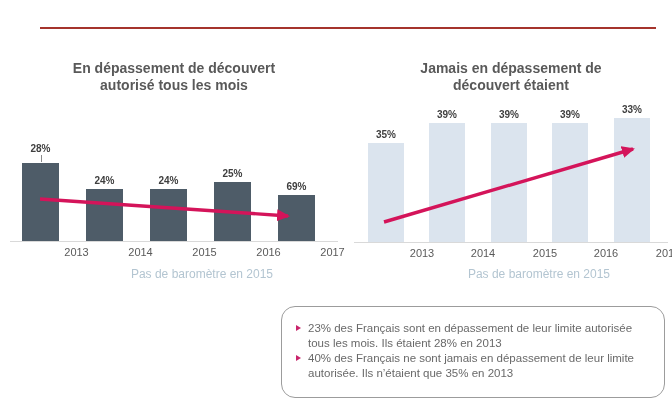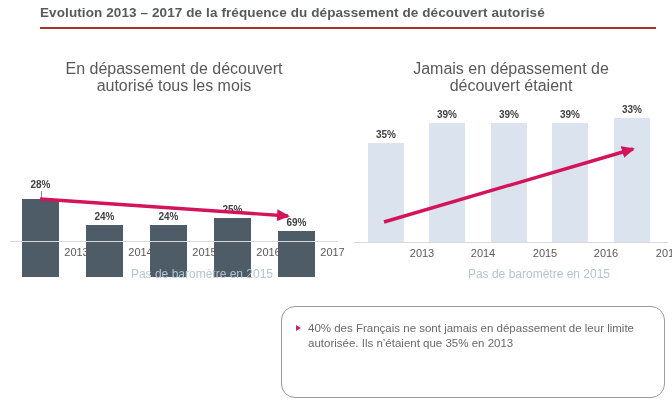--- a/index.html
+++ b/index.html
@@ -6,27 +6,27 @@
   body{width:672px;height:404px;font-family:"Liberation Sans",sans-serif;}
   .slide{position:relative;width:672px;height:404px;background:#ffffff;overflow:hidden;}
 
   .page-title{position:absolute;left:40px;top:5px;width:616px;margin:0;
     font-size:13.5px;font-weight:bold;color:#58595b;letter-spacing:0.1px;}
   .title-rule{position:absolute;left:40px;top:27px;width:616px;height:2px;background:#a5342c;}
 
   .chart{position:absolute;top:55px;}
   .chart-left{left:8px;width:332px;height:235px;}
   .chart-right{left:350px;width:322px;height:235px;}
-  .chart-title{margin:5px auto 5px auto;font-size:16px;font-weight:normal;color:#595959;
+  .chart-title{margin:5px auto 5px auto;font-size:14px;font-weight:bold;color:#595959;
     text-align:center;line-height:17px;}
   .chart-left .chart-title{width:250px;}
   .chart-right .chart-title{width:235px;}
 
   .plot{position:absolute;left:0;}
-  .chart-left .plot{top:95px;width:332px;height:91px;margin-top:36px;}
+  .chart-left .plot{top:95px;width:332px;height:91px;}
   .chart-right .plot{top:63px;width:322px;height:124px;}
 
   .bar{position:absolute;bottom:0;}
   .val-label{position:absolute;transform:translateX(-50%);font-size:10px;font-weight:bold;
     color:#3f3f3f;white-space:nowrap;text-align:center;}
   .leader{position:absolute;width:1px;background:#8a8a8a;}
 
   .baseline{position:absolute;height:1px;background:#d9d9d9;}
   .chart-left .baseline{left:2px;top:186px;width:328px;}
   .chart-right .baseline{left:4px;top:187px;width:314px;}
@@ -46,21 +46,20 @@
   .bullet-row{display:flex;align-items:flex-start;font-size:11.5px;line-height:14.5px;
     color:#696969;margin-bottom:1px;}
   .tri{flex:0 0 auto;width:0;height:0;border-left:5px solid #c9246b;
     border-top:3.5px solid transparent;border-bottom:3.5px solid transparent;margin:4px 7px 0 1px;}
 </style>
 </head>
 <body>
 
 <div class="slide">
 
-  <h1 class="page-title">Evolution 2013 – 2017 de la fréquence du dépassement de découvert autorisé</h1>
   <div class="title-rule" style="background: rgb(165, 52, 44);"></div>
 
   <section class="chart chart-left">
     <h2 class="chart-title">En dépassement de découvert autorisé tous les mois</h2>
     <div class="plot" id="plot-0">
         <div class="bar" style="left: 14px; width: 37px; height: 78px; background: rgb(78, 92, 104);"></div>
         <div class="leader" style="left: 32.5px; bottom: 79px; height: 7px;"></div>
         <div class="val-label" style="left: 32.5px; bottom: 87px;">28%</div>
         <div class="bar" style="left: 78px; width: 37px; height: 52px; background: rgb(78, 92, 104);"></div>
         <div class="val-label" style="left: 96.5px; bottom: 55px;">24%</div>
@@ -116,17 +115,21 @@
         <path class="arrow-head" d="M0,0 L13,6 L0,12 Z" fill="#d4145a"></path>
       </marker>
     </defs>
     <line class="trend-line" id="trend-0" x1="40" y1="199" x2="288" y2="216" stroke-width="3.4" marker-end="url(#head-0)" stroke="#d4145a"></line>
     <line class="trend-line" id="trend-1" x1="384" y1="222" x2="633" y2="149" stroke-width="3.4" marker-end="url(#head-1)" stroke="#d4145a"></line>
   </svg>
 
   <aside class="summary">
     <div class="bullet-row">
       <span class="tri" style="border-left-color: rgb(201, 36, 107);"></span>
+      <span>23% des Français sont en dépassement de leur limite autorisée tous les mois. Ils étaient 28% en 2013</span>
+    </div>
+    <div class="bullet-row">
+      <span class="tri" style="border-left-color: rgb(201, 36, 107);"></span>
       <span>40% des Français ne sont jamais en dépassement de leur limite autorisée. Ils n’étaient que 35% en 2013</span>
     </div>
   </aside>
 
 </div>
 
 </body></html>

